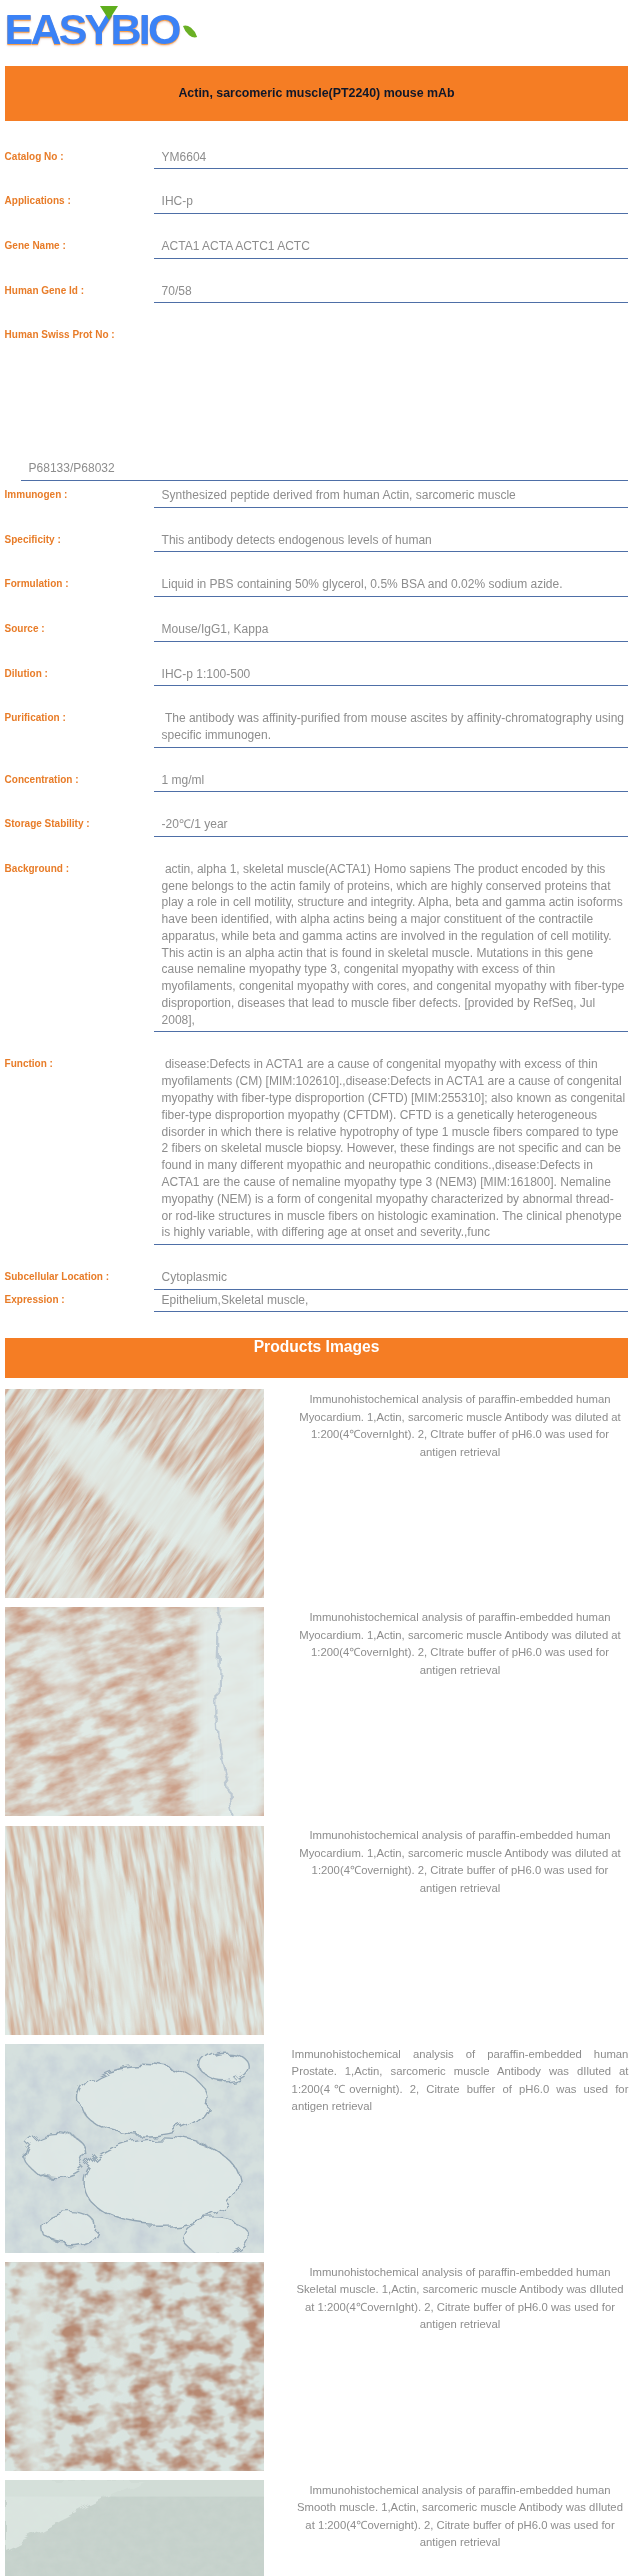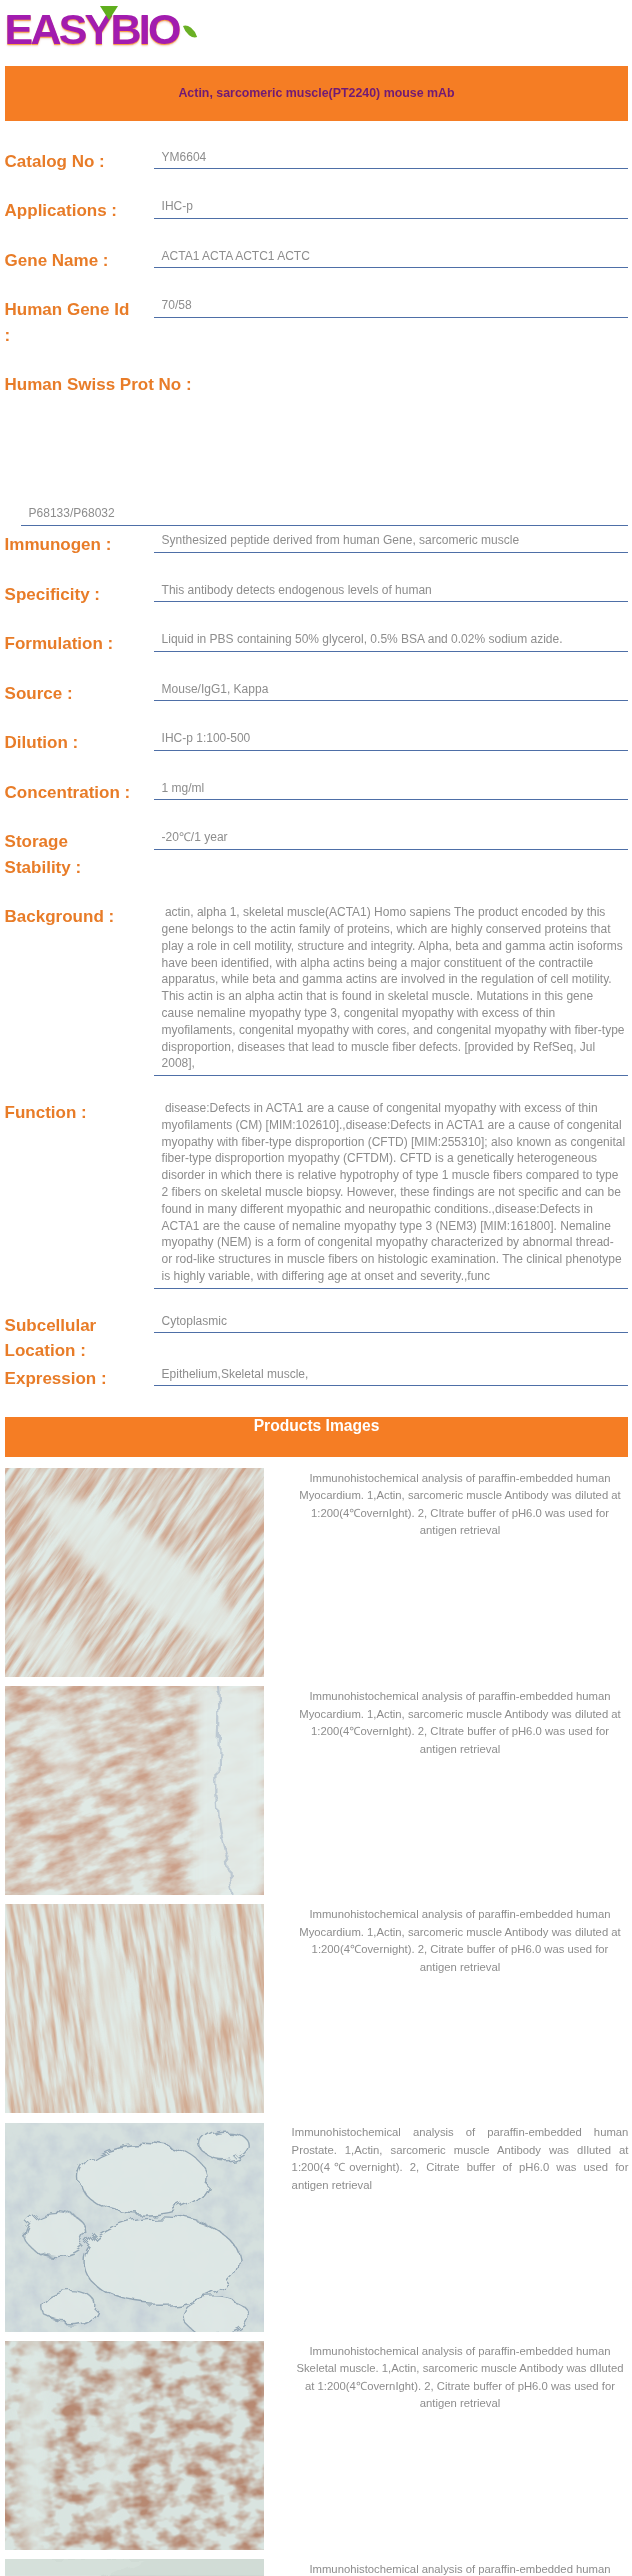--- a/index.html
+++ b/index.html
@@ -9,55 +9,55 @@
     background:#fff;
     font-family:"Liberation Sans", sans-serif;
     color:var(--txt,#8d8d8d);
   }
   .inner{padding:0 4.6px;}
 
   
   .logo{position:relative;height:64px;padding-top:1.8px;}
   .logo-text{
     font-size:43px;font-weight:bold;letter-spacing:-2.8px;line-height:55px;
-    color:#a21caf;
+    color:#3b82f6;
     text-shadow:0 0.9px 0 #f9a04a, 0 1.8px 1.8px rgba(180,60,0,.25);
   }
   .logo-tri{
     position:absolute;left:95px;top:5.5px;width:0;height:0;
     border-left:9.2px solid transparent;border-right:9.2px solid transparent;
     border-top:14px solid #5fae1d;
   }
   .logo-leaf{
     position:absolute;left:180px;top:24px;width:10px;height:14.7px;
     background:#6ab025;border-radius:0 100% 0 100%;
     transform:rotate(-18deg);
   }
 
   
   .banner1{
     height:55px;background:var(--accent,#F57D24);
     display:flex;align-items:center;justify-content:center;
-    color:#701a75;font-weight:bold;font-size:12.4px;
+    color:#0f172a;font-weight:bold;font-size:12.4px;
     margin-bottom:28px;
   }
   .banner2{
     height:40px;background:var(--accent,#F57D24);
     display:flex;align-items:flex-start;justify-content:center;
     color:#fff;font-weight:bold;font-size:15.6px;
     margin-top:26px;margin-bottom:11px;
   }
 
   
   .row{display:flex;margin-bottom:24px;}
   .row.tight{margin-bottom:6.4px;flex-direction:column;}
   .row.tighter{margin-bottom:2px;}
   .label{
     flex:0 0 133px;color:var(--label,#E87C28);
-    font-weight:bold;font-size:17px;line-height:1.5;
+    font-weight:bold;font-size:10px;line-height:1.5;
   }
   .valwrap{flex:1;margin-left:16.6px;}
   .value{
     font-size:12px;line-height:1.4;color:var(--txt,#8d8d8d);
     border-bottom:1.8px solid var(--line,#4E6FA7);
     padding:0 1.8px 2.8px 7.4px;white-space:pre-wrap;
   }
 
   
   .product-row{display:flex;margin-bottom:9.2px;}
@@ -154,21 +154,21 @@
     </div>
     <div class="row tight">
       <div class="label">Human Swiss Prot No :</div>
       <div class="valwrap">
           <div class="value">P68133/P68032</div>
         </div>
     </div>
     <div class="row">
       <div class="label">Immunogen :</div>
       <div class="valwrap">
-          <div class="value">Synthesized peptide derived from human Gene, sarcomeric muscle</div>
+          <div class="value">Synthesized peptide derived from human Actin, sarcomeric muscle</div>
         </div>
     </div>
     <div class="row">
       <div class="label">Specificity :</div>
       <div class="valwrap">
           <div class="value">This antibody detects endogenous levels of human</div>
         </div>
     </div>
     <div class="row">
       <div class="label">Formulation :</div>
@@ -179,20 +179,26 @@
     <div class="row">
       <div class="label">Source :</div>
       <div class="valwrap">
           <div class="value">Mouse/IgG1, Kappa</div>
         </div>
     </div>
     <div class="row">
       <div class="label">Dilution :</div>
       <div class="valwrap">
           <div class="value">IHC-p 1:100-500</div>
+        </div>
+    </div>
+    <div class="row">
+      <div class="label">Purification :</div>
+      <div class="valwrap">
+          <div class="value"> The antibody was affinity-purified from mouse ascites by affinity-chromatography using specific immunogen.</div>
         </div>
     </div>
     <div class="row">
       <div class="label">Concentration :</div>
       <div class="valwrap">
           <div class="value">1 mg/ml</div>
         </div>
     </div>
     <div class="row">
       <div class="label">Storage Stability :</div>

